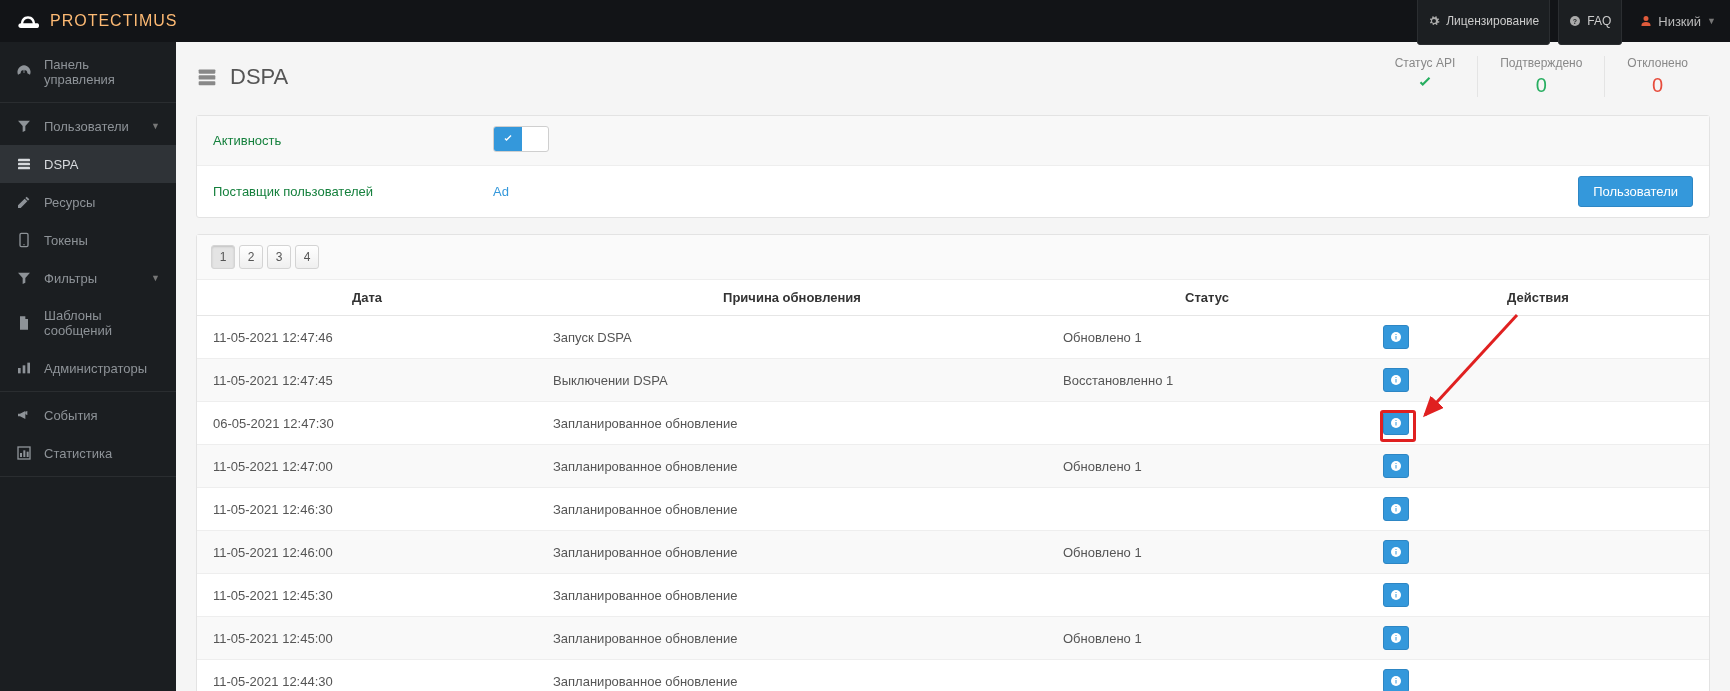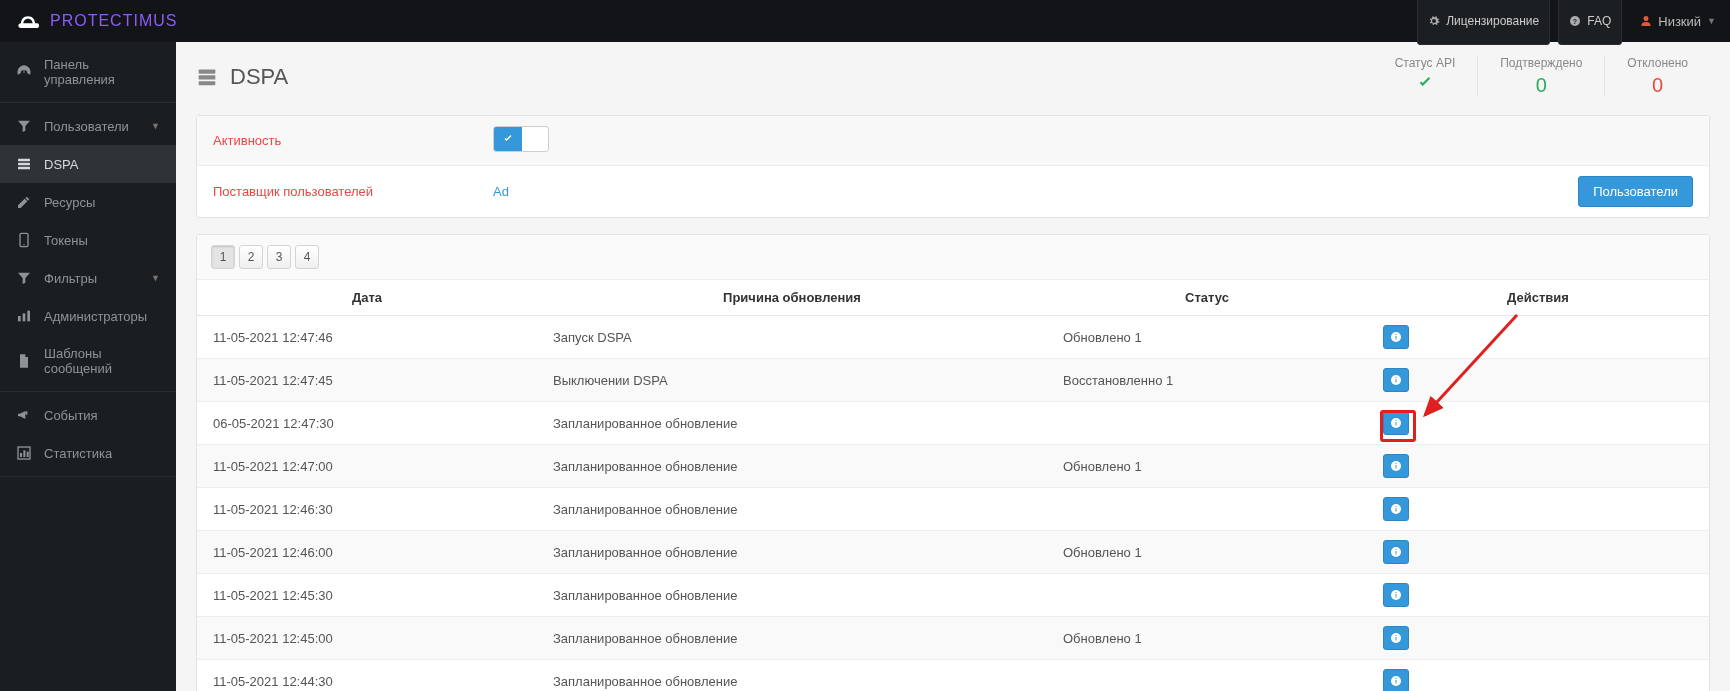--- a/index.html
+++ b/index.html
@@ -1,20 +1,20 @@
 <!DOCTYPE html>
 <html><head>
 <meta charset="utf-8">
 <style>
   * { box-sizing: border-box; margin: 0; padding: 0; }
   body { font-family: "Helvetica Neue", Arial, sans-serif; font-size: 13px; color: #555; background: #f5f5f5; width: 1730px; }
 
   
   .topbar { height: 42px; background: #121417; display: flex; align-items: center; padding: 0 14px; color: #ccc; }
-  .logo { display: flex; align-items: center; gap: 8px; font-size: 16px; letter-spacing: 1px; color: #8b5cf6; font-weight: 400; }
+  .logo { display: flex; align-items: center; gap: 8px; font-size: 16px; letter-spacing: 1px; color: #fdba74; font-weight: 400; }
   .logo svg { width: 28px; height: 28px; }
   .topbar-spacer { flex: 1; }
   .top-btn { background: #1c1f22; border: 1px solid #2b2e31; color: #ccc; padding: 16px 10px; border-radius: 3px; margin-left: 8px; display: inline-flex; align-items: center; gap: 6px; cursor: pointer; font-size: 12px; }
   .top-btn .icon { width: 12px; height: 12px; }
   .user-drop { margin-left: 18px; display: inline-flex; align-items: center; gap: 6px; color: #bbb; cursor: pointer; }
   .user-icon { color: #e05b3b; }
 
   .layout { display: flex; }
 
   
@@ -37,21 +37,21 @@
   .stat-label { font-size: 12px; color: #888; margin-bottom: 4px; }
   .stat-value { font-size: 20px; }
   .stat-value.blue { color: #3498db; }
   .stat-value.green { color: #27ae60; }
   .stat-value.red { color: #e74c3c; }
 
   .panel { margin: 0 20px 16px; border: 1px solid #e3e3e3; border-radius: 3px; background: #fff; }
 
   .prop-row { display: flex; align-items: center; padding: 10px 16px; border-top: 1px solid #eee; }
   .prop-row:first-child { border-top: none; background: #f8f8f8; }
-  .prop-label { width: 280px; color: #ef4444; font-size: 13px; }
+  .prop-label { width: 280px; color: #15803d; font-size: 13px; }
   .prop-value { flex: 1; }
   .prop-side { }
 
   .toggle { width: 56px; height: 26px; background: #fff; border: 1px solid #cfcfcf; border-radius: 3px; position: relative; display: inline-block; }
   .toggle-on { position: absolute; left: 0; top: 0; width: 28px; height: 24px; background: #3498db; border-radius: 2px 0 0 2px; display: flex; align-items: center; justify-content: center; }
   .toggle-on svg { width: 12px; height: 12px; fill: #fff; }
 
   .link { color: #3498db; text-decoration: none; }
 
   .btn-primary { background: #3498db; color: #fff; border: 1px solid #2d86c4; padding: 7px 14px; border-radius: 3px; cursor: pointer; font-size: 13px; }
@@ -145,31 +145,31 @@
         </div>
         <div class="nav-item">
           <svg class="nav-icon" viewBox="0 0 24 24">
             <path d="M3 4h18l-7 8v7l-4 2v-9z"></path>
           </svg>
           <span>Фильтры</span>
           <span class="caret">▼</span>
         </div>
         <div class="nav-item">
           <svg class="nav-icon" viewBox="0 0 24 24">
+            <path d="M6 2h8l4 4v16H6zM14 2v4h4"></path>
+          </svg>
+          <span>Шаблоны сообщений</span>
+        </div>
+        <div class="nav-item">
+          <svg class="nav-icon" viewBox="0 0 24 24">
             <rect x="3" y="12" width="4" height="8"></rect>
             <rect x="10" y="8" width="4" height="12"></rect>
             <rect x="17" y="4" width="4" height="16"></rect>
           </svg>
           <span>Администраторы</span>
-        </div>
-        <div class="nav-item">
-          <svg class="nav-icon" viewBox="0 0 24 24">
-            <path d="M6 2h8l4 4v16H6zM14 2v4h4"></path>
-          </svg>
-          <span>Шаблоны сообщений</span>
         </div>
       </div>
     <div class="nav-group" id="nav-group-2">
         <div class="nav-item">
           <svg class="nav-icon" viewBox="0 0 24 24">
             <path d="M3 10v4h3l8 4V6l-8 4H3zm14 2a3 3 0 010-6v6z"></path>
           </svg>
           <span>События</span>
         </div>
         <div class="nav-item">

